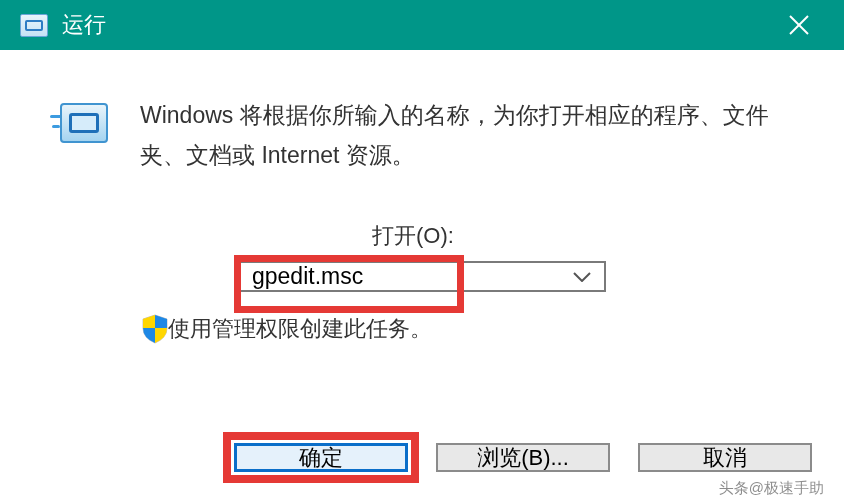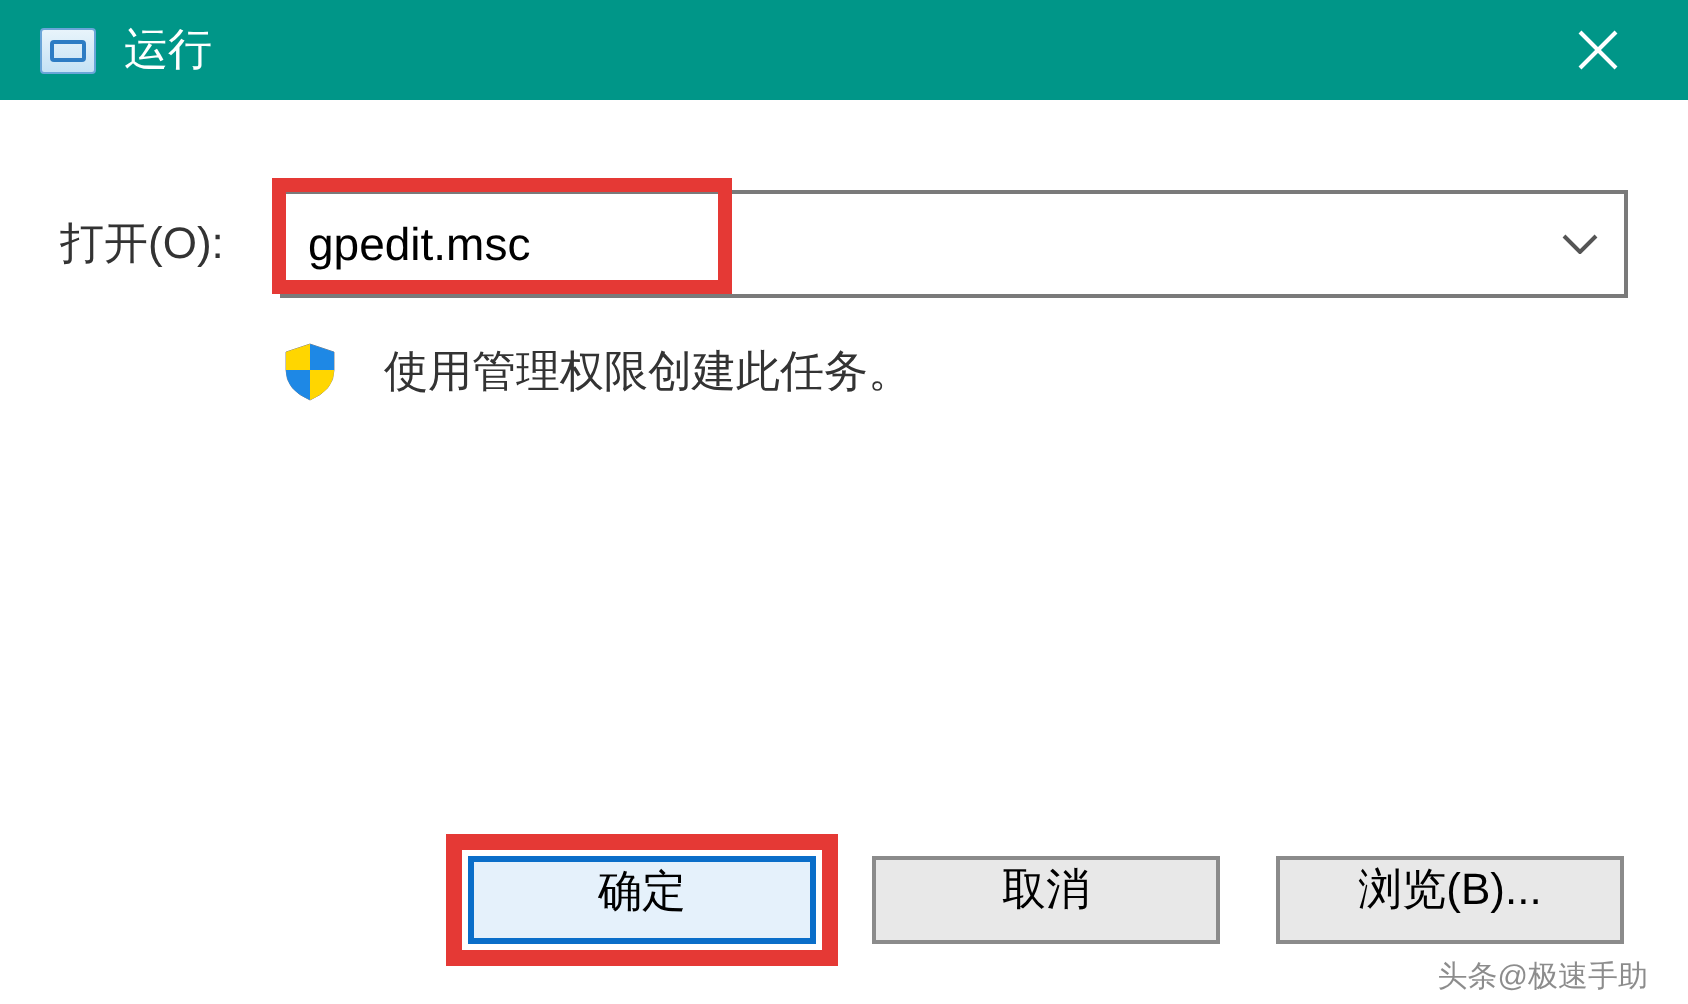--- a/index.html
+++ b/index.html
@@ -99,20 +99,21 @@
     .desc-text {
       font-size: 23px;
       line-height: 40px;
       color: #333;
     }
     .open-row {
       display: flex;
       align-items: center;
       gap: 10px;
       margin-bottom: 22px;
+      flex-direction: column;
     }
     .open-label {
       font-size: 22px;
       color: #333;
       width: 100px;
       flex-shrink: 0;
     }
     .combo {
       flex: 1;
       height: 54px;
@@ -145,46 +146,46 @@
       left: -6px;
       top: -8px;
       width: 230px;
       height: 58px;
       border: 7px solid #e53935;
       pointer-events: none;
     }
     .admin-row {
       display: flex;
       align-items: center;
-      gap: 24px;
+      gap: 0;
       padding-left: 112px;
       font-size: 22px;
       color: #333;
     }
     .shield {
       width: 26px;
       height: 30px;
       position: relative;
     }
     .shield svg { width: 100%; height: 100%; }
     .btnbar {
       position: absolute;
       bottom: 30px;
       right: 32px;
       display: flex;
       gap: 28px;
     }
     .btn {
       width: 174px;
-      height: 44px;
+      height: 29px;
       border: 2px solid #8b8b8b;
       background: #e8e8e8;
       font-size: 22px;
       display: flex;
-      align-items: flex-start;
+      align-items: center;
       justify-content: center;
       font-family: inherit;
       position: relative;
       cursor: default;
     }
     .btn-primary {
       border: 3px solid #0a6ec9;
       background: #e5f1fb;
     }
     .highlight-btn {
@@ -214,20 +215,30 @@
   <span>运行</span>
   <div class="close-btn">
     <svg viewBox="0 0 22 22">
       <line x1="2" y1="2" x2="20" y2="20" stroke="#fff" stroke-width="2"></line>
       <line x1="20" y1="2" x2="2" y2="20" stroke="#fff" stroke-width="2"></line>
     </svg>
   </div>
 </div>
 
 <div class="content">
+  <div class="desc-row">
+    <div class="run-icon">
+      <div class="run-icon-motion1"></div>
+      <div class="run-icon-motion2"></div>
+      <div class="run-icon-box">
+          <div class="run-icon-inner"></div>
+        </div>
+    </div>
+    <div class="desc-text">Windows 将根据你所输入的名称，为你打开相应的程序、文件夹、文档或 Internet 资源。</div>
+  </div>
 
   <div class="open-row">
     <div class="open-label">打开(O):</div>
     <div class="combo">
       <input class="combo-input" value="gpedit.msc" style="">
       <div class="combo-arrow">
         <svg viewBox="0 0 18 10">
           <polyline points="1,1 9,9 17,1" fill="none" stroke="#555" stroke-width="2"></polyline>
         </svg>
       </div>
@@ -248,20 +259,20 @@
     <span>使用管理权限创建此任务。</span>
   </div>
 </div>
 
 <div class="btnbar">
   <button class="btn btn-primary">
     <span>确定</span>
     <div class="highlight-btn"></div>
   </button>
   <button class="btn">
+    <span>浏览(B)...</span>
+  </button>
+  <button class="btn">
     <span>取消</span>
   </button>
-  <button class="btn">
-    <span>浏览(B)...</span>
-  </button>
 </div>
 
 <div class="watermark">头条@极速手助</div>
 
 </body></html>

